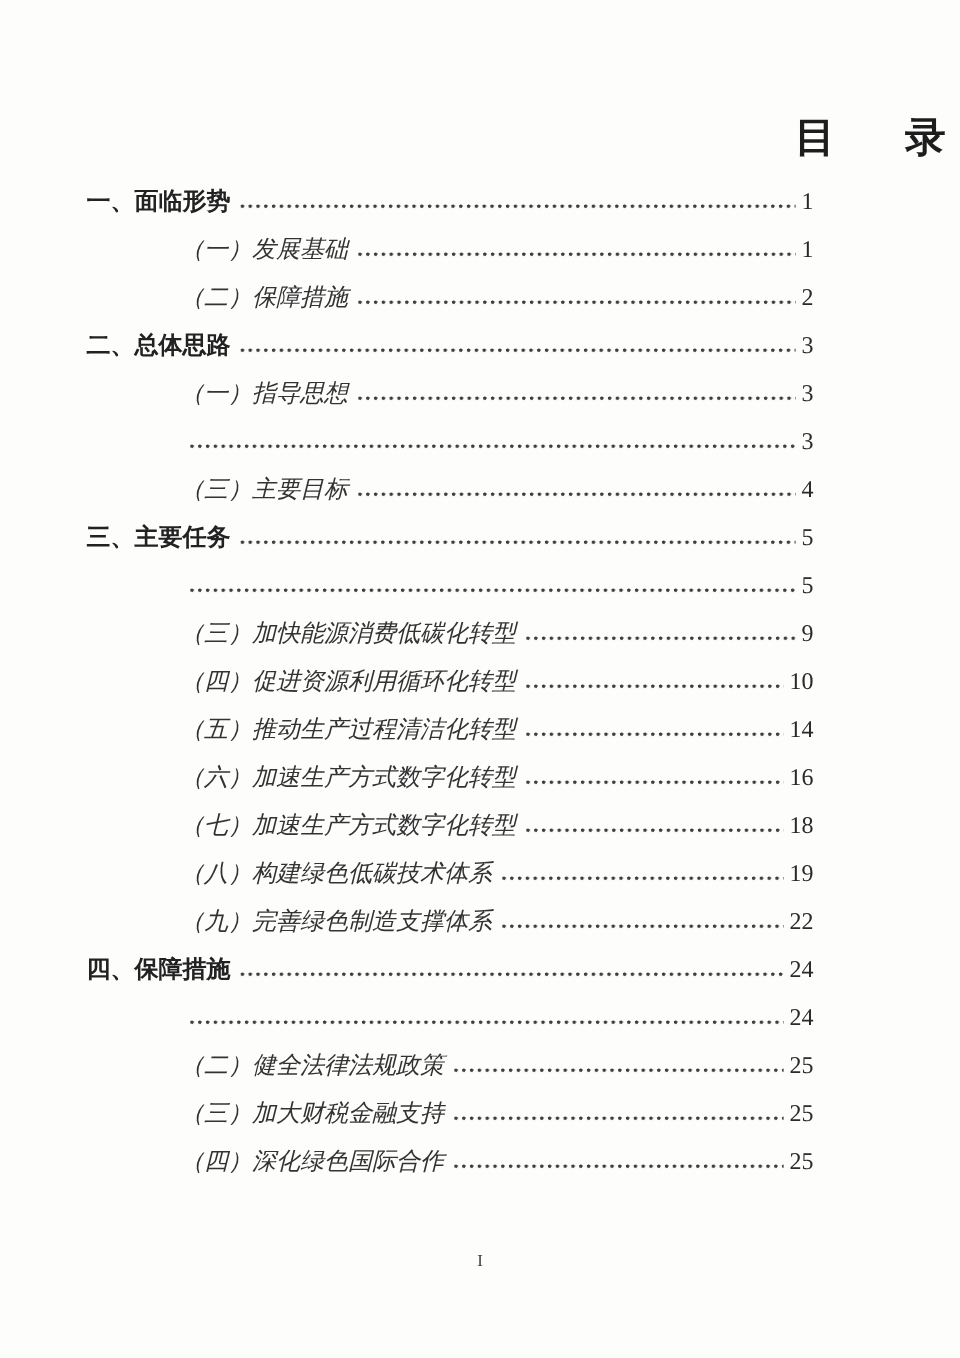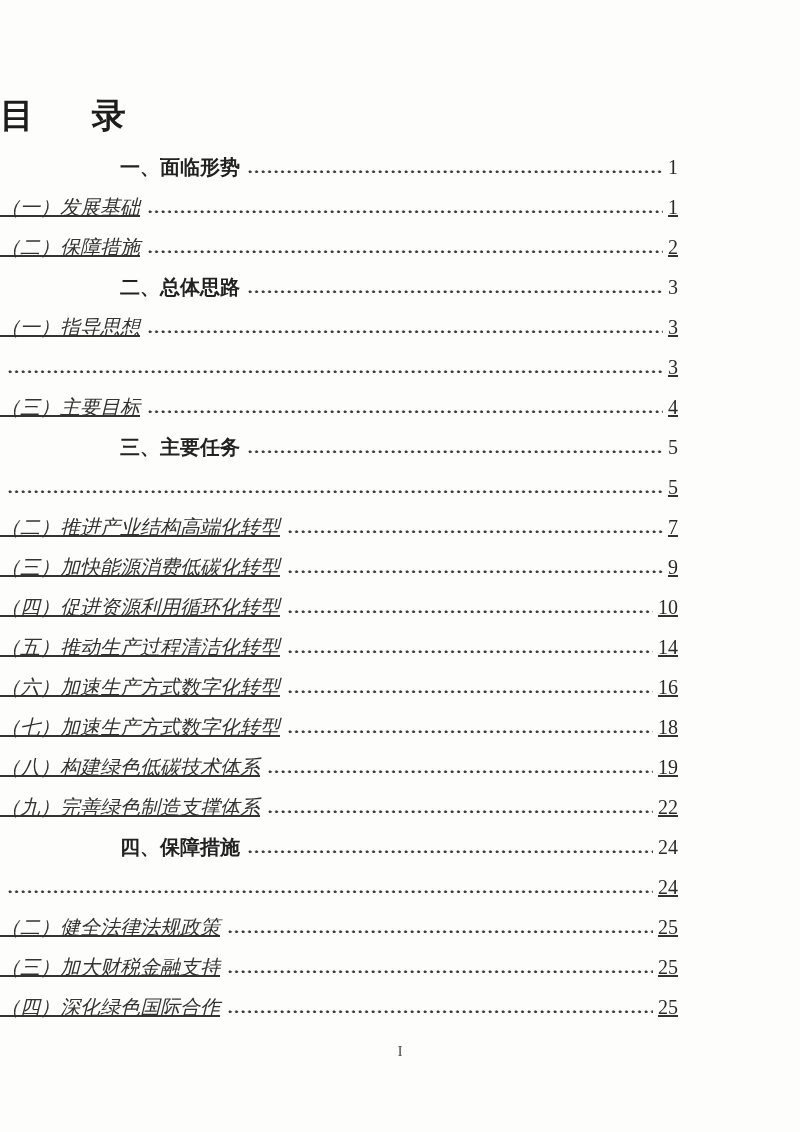--- a/index.html
+++ b/index.html
@@ -14,50 +14,50 @@
     box-sizing: border-box;
     background: #fdfdfc;
     padding-top: 94px;
     overflow: hidden;
     color: #262626;
   }
   .doc-title {
     margin: 0;
     height: 44px;
     line-height: 44px;
-    text-align: left;
+    text-align: right;
     font-family: "Liberation Serif", serif;
     font-weight: bold;
     font-size: 34px;
     letter-spacing: 0.35em;
     color: #1d1d1d;
   }
   .toc-list {
     margin-top: 6px;
   }
   .toc-row {
     display: flex;
     align-items: baseline;
     height: 40px;
     box-sizing: border-box;
     padding-right: 122px;
   }
   .toc-row.level1 {
-    padding-left: 120px;
+    padding-left: 72px;
     font-family: "Liberation Sans", sans-serif;
     font-weight: 700;
     font-size: 20px;
     color: #222222;
   }
   .toc-row.level2 {
+    padding-left: 150px;
     font-family: "DejaVu Serif", serif;
     font-style: italic;
     font-size: 20px;
     color: #333333;
-    text-decoration: underline;
   }
   .toc-label {
     line-height: 40px;
     white-space: nowrap;
   }
   .toc-dots {
     flex: 1;
     height: 30px;
     margin: 0 5px 0 7px;
     background-image: radial-gradient(circle at 3px 2px, #3d3d3d 1.3px, rgba(0,0,0,0) 1.8px);
@@ -129,25 +129,20 @@
       <div class="toc-row level1">
         <span class="toc-label">三、主要任务</span>
         <span class="toc-dots"></span>
         <span class="toc-page">5</span>
       </div>
       <div class="toc-row level2">
         <span class="toc-dots"></span>
         <span class="toc-page">5</span>
       </div>
       <div class="toc-row level2">
-        <span class="toc-label">（二）推进产业结构高端化转型</span>
-        <span class="toc-dots"></span>
-        <span class="toc-page">7</span>
-      </div>
-      <div class="toc-row level2">
         <span class="toc-label">（三）加快能源消费低碳化转型</span>
         <span class="toc-dots"></span>
         <span class="toc-page">9</span>
       </div>
       <div class="toc-row level2">
         <span class="toc-label">（四）促进资源利用循环化转型</span>
         <span class="toc-dots"></span>
         <span class="toc-page">10</span>
       </div>
       <div class="toc-row level2">

